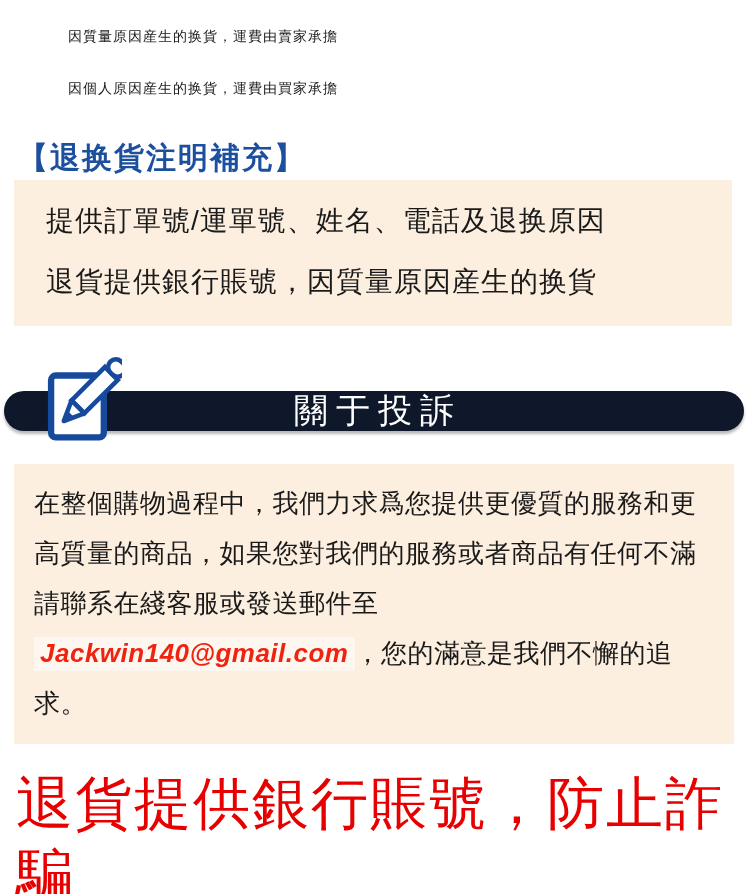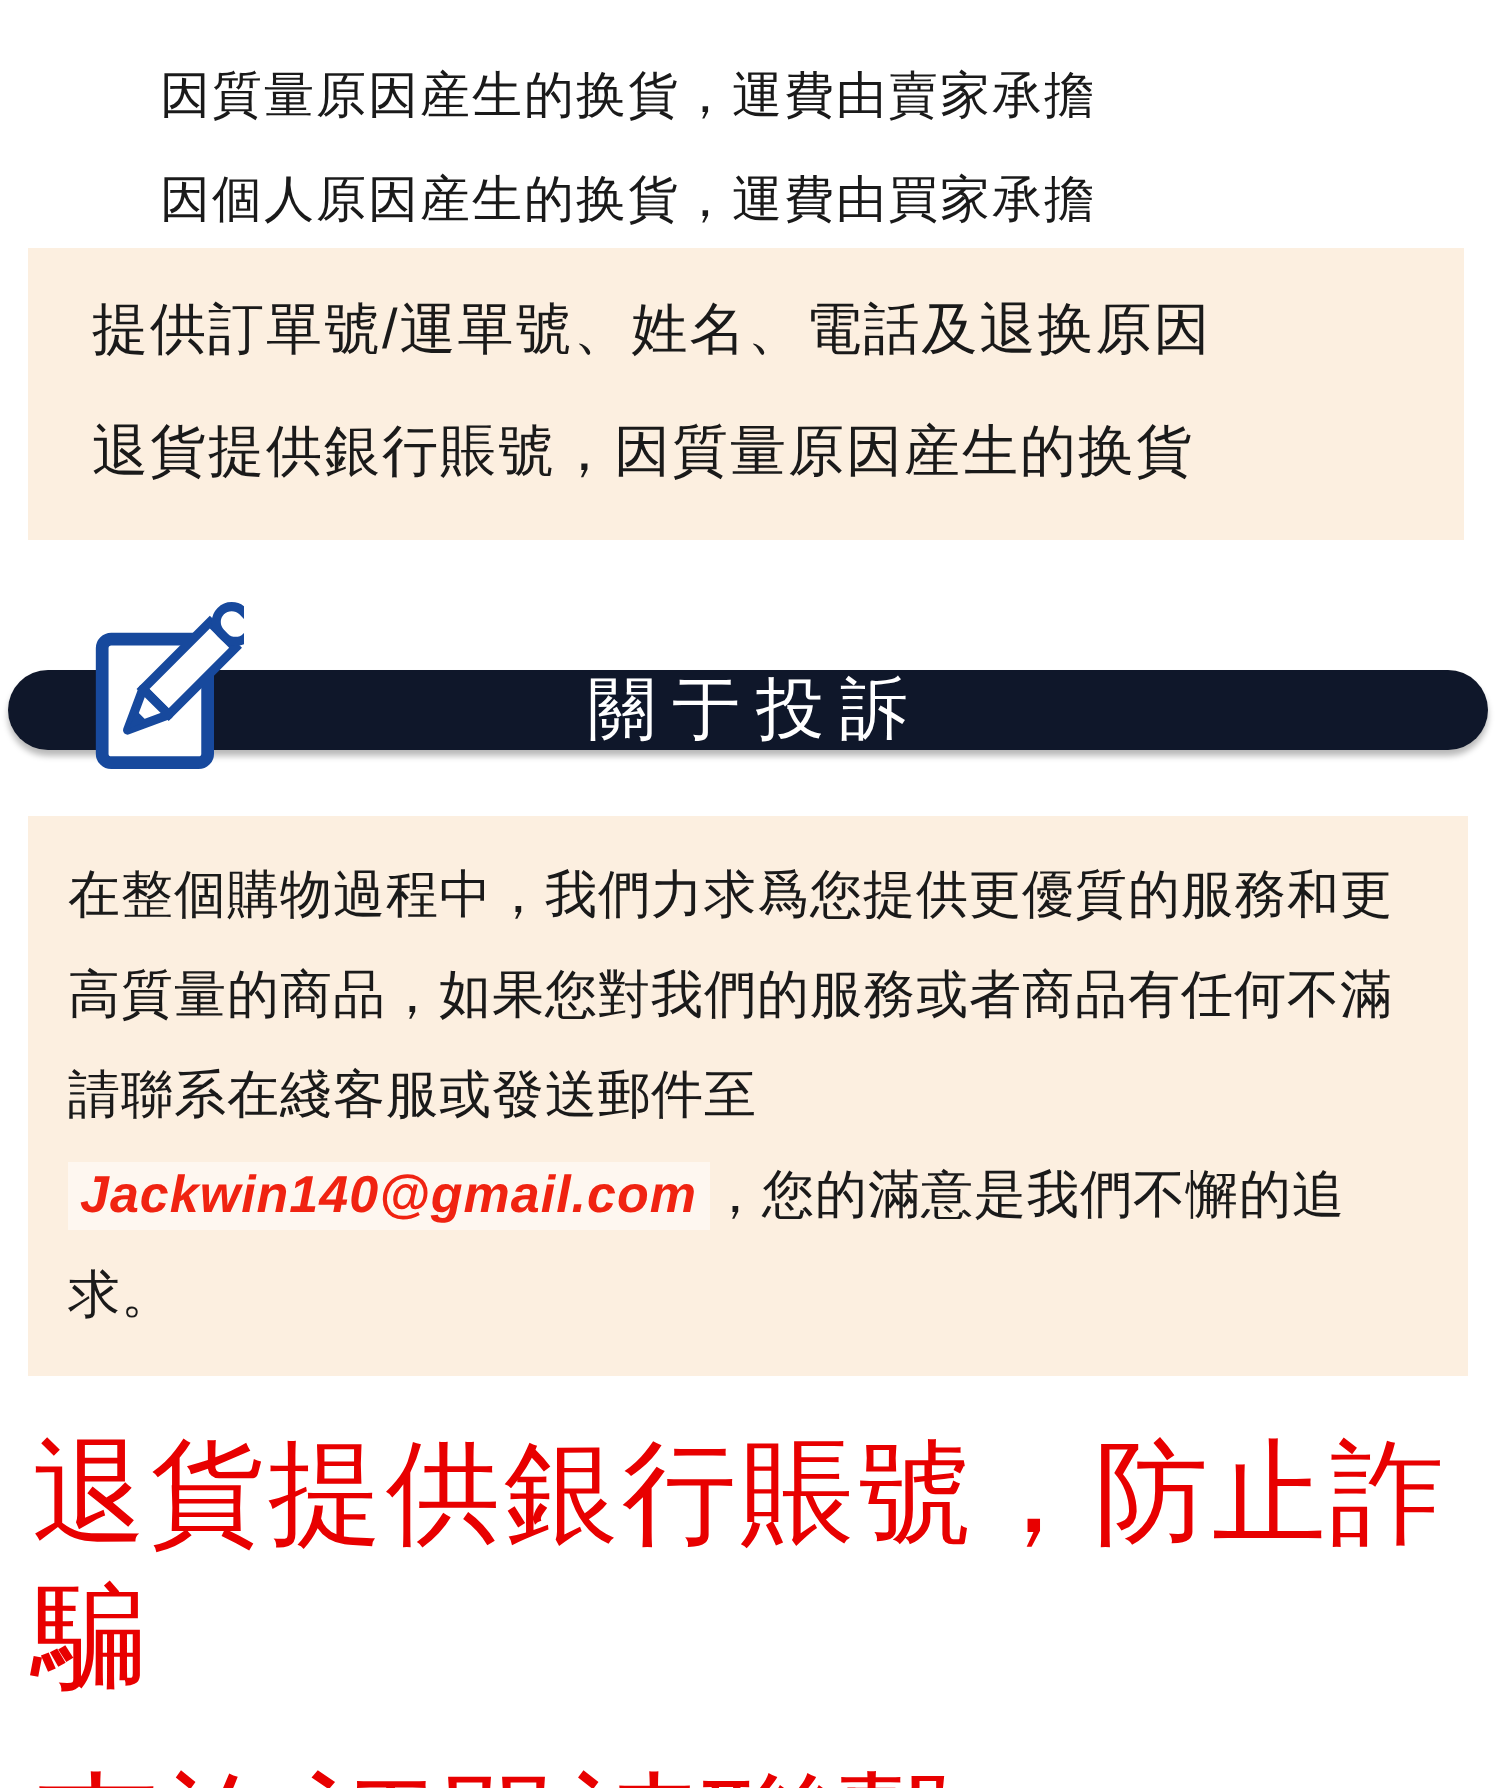--- a/index.html
+++ b/index.html
@@ -5,21 +5,21 @@
   html,body{margin:0;padding:0;}
   body{
     width:750px;height:894px;
     background:#ffffff;
     font-family:"Liberation Sans","DejaVu Sans",sans-serif;
     color:#1a1a1a;
     overflow:hidden;
   }
   
   .top-notes{padding:24px 0 0 68px;}
-  .top-notes p{margin:12px;font-size:25px;line-height:24px;letter-spacing:1px;}
+  .top-notes p{margin:0;font-size:14px;line-height:24px;letter-spacing:1px;}
   .top-notes p + p{margin-top:28px;}
 
   
   .section-heading{
     margin:40px 0 4px 18px;
     font-size:30px;line-height:36px;
     font-weight:600;letter-spacing:2px;
     color:#1d4f9f;
   }
 
@@ -84,20 +84,21 @@
 </head>
 <body>
 
 <div class="page">
 
   <div class="top-notes">
     <p>因質量原因産生的换貨，運費由賣家承擔</p>
     <p>因個人原因産生的换貨，運費由買家承擔</p>
   </div>
 
+  <h2 class="section-heading">【退换貨注明補充】</h2>
 
   <div class="cream-box box1">
     <p>提供訂單號/運單號、姓名、電話及退换原因</p>
     <p>退貨提供銀行賬號，因質量原因産生的换貨</p>
   </div>
 
   <div class="banner">
     <span class="banner-icon">
       <svg viewBox="0 0 88 96" width="80" height="92" aria-hidden="true">
         <rect x="10" y="20" width="58" height="68" rx="5" fill="#ffffff" stroke="#17499d" stroke-width="7"></rect>

